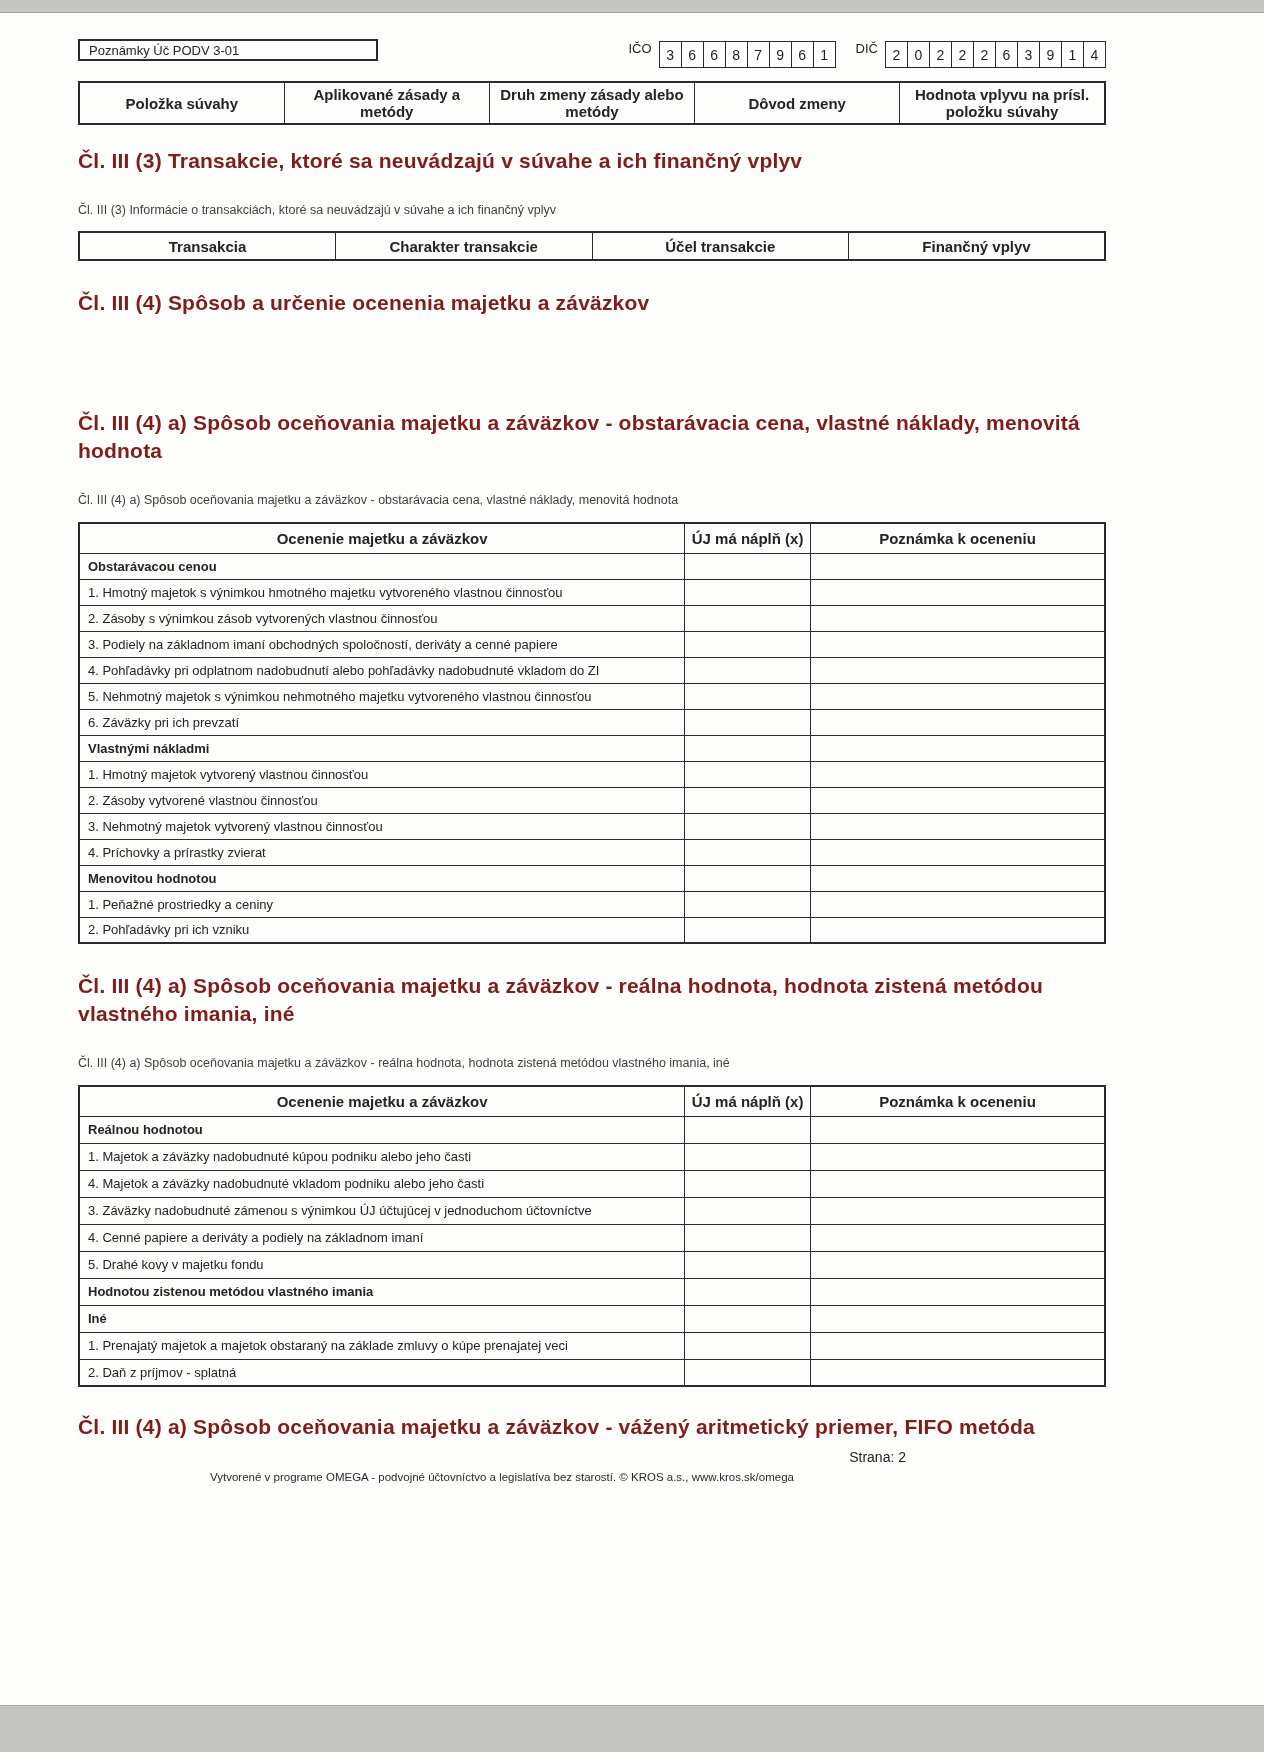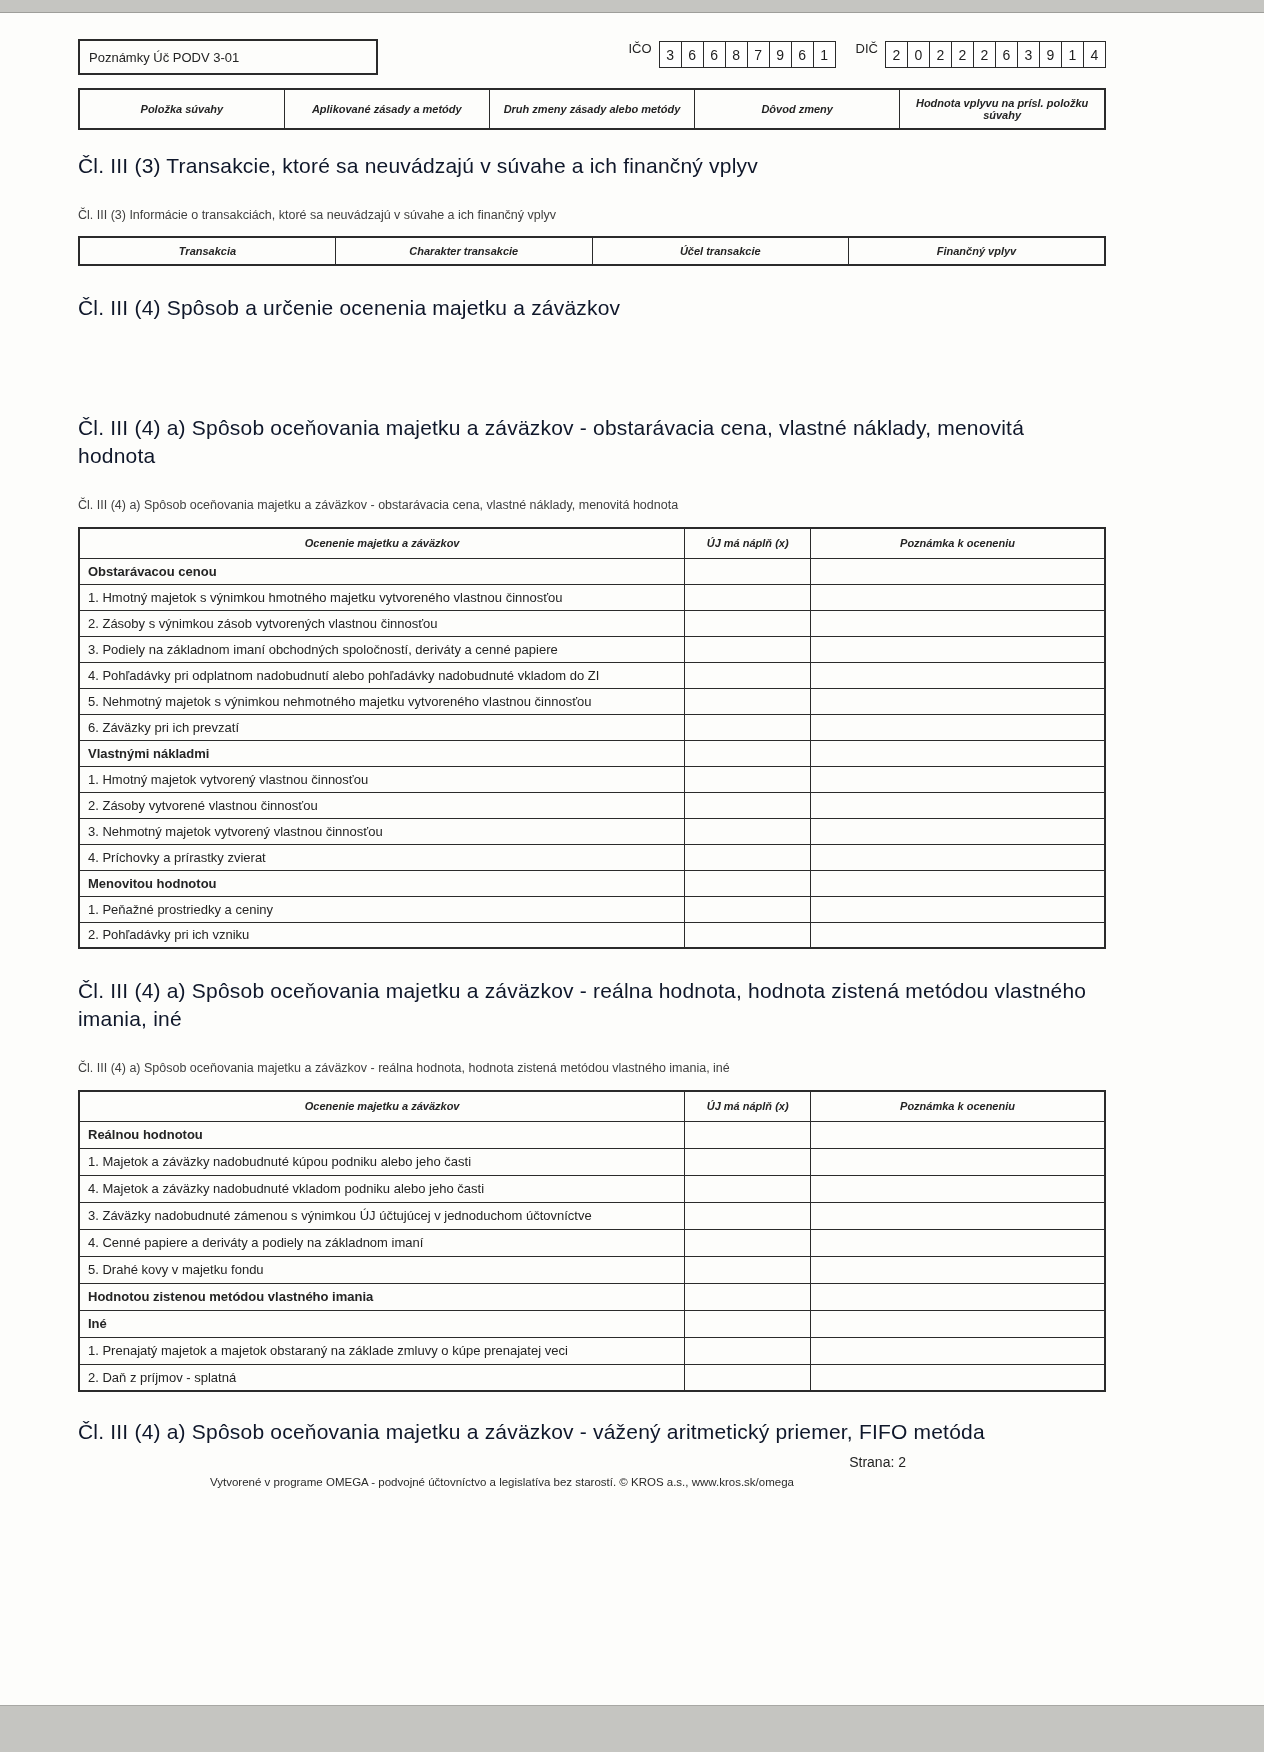--- a/index.html
+++ b/index.html
@@ -19,21 +19,21 @@
     background: #fdfdfb;
     border-top: 1px solid #9e9e9a;
     border-bottom: 1px solid #a8a8a4;
     padding-top: 26px;
   }
   .content { width: 1028px; margin-left: 78px; }
 
   
   .topbar { display: flex; justify-content: space-between; align-items: flex-start; }
   .form-id-box {
-    width: 300px; height: 36px;
+    width: 300px; height: 22px;
     border: 2px solid #2b2b2b;
     display: flex; align-items: center;
     padding-left: 9px; font-size: 13px; color: #242424;
   }
   .reg-group { display: flex; align-items: flex-start; padding-top: 2px; }
   .reg-label { font-size: 13px; color: #242424; margin-right: 7px; }
   .reg-label.dic { margin-left: 20px; }
   .digit-row { display: flex; }
   .digit-box {
     width: 23px; height: 27px;
@@ -45,38 +45,38 @@
 
   
   table.form-table {
     border-collapse: collapse;
     width: 100%;
     border: 2px solid #2b2b2b;
     background: #fdfdfb;
   }
   table.form-table th, table.form-table td { border: 1px solid #2b2b2b; }
   table.form-table th {
-    font-size: 11px; font-weight: bold; text-align: center;
-    vertical-align: middle; padding: 3px 6px; color: #242424; font-style: italic;
+    font-size: 15px; font-weight: bold; text-align: center;
+    vertical-align: middle; padding: 3px 6px; color: #242424;
   }
   table.zasady { margin-top: 13px; }
   table.zasady th { height: 40px; }
   table.cl3 { margin-top: 13px; }
   table.cl3 th { height: 28px; border-radius: 11px; }
 
   table.ocenenie { margin-top: 14px; }
   table.ocenenie th { height: 30px; }
   table.ocenenie td { font-size: 13px; padding: 2px 8px; height: 26px; line-height: 15px; color: #242424; }
   table.ocenenie2 td { height: 27px; margin-top: 32px; }
   table.ocenenie td.fill, table.ocenenie td.notec { background: #fdfdfb; }
   tr.sect td.label { font-weight: bold; }
 
   
   .section-title {
-    font-size: 21px; font-weight: normal; color: #0f172a;
+    font-size: 21px; font-weight: bold; color: #7f1d1d;
     line-height: 28px; letter-spacing: 0.2px;
   }
   #cl3-title   { margin-top: 22px; }
   #cl4-title   { margin-top: 28px; }
   #cl4a-cena-title   { margin-top: 92px; }
   #cl4a-realna-title { margin-top: 28px; }
   #fifo-title  { margin-top: 26px; }
   .note { font-size: 12.5px; color: #404040; margin-top: 28px; line-height: 15px; }
 
   

